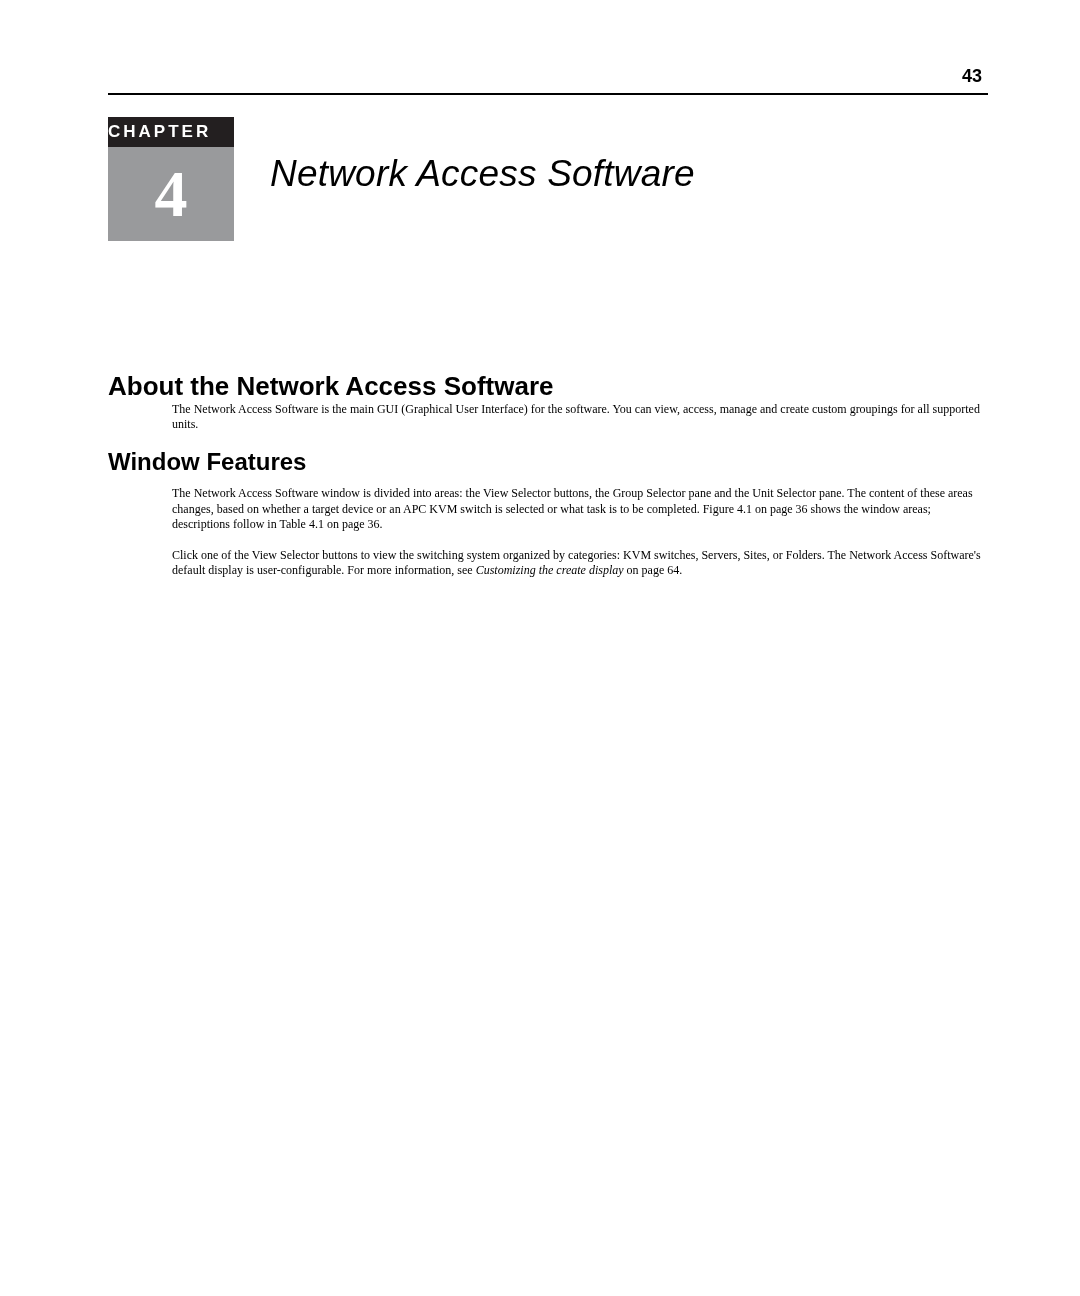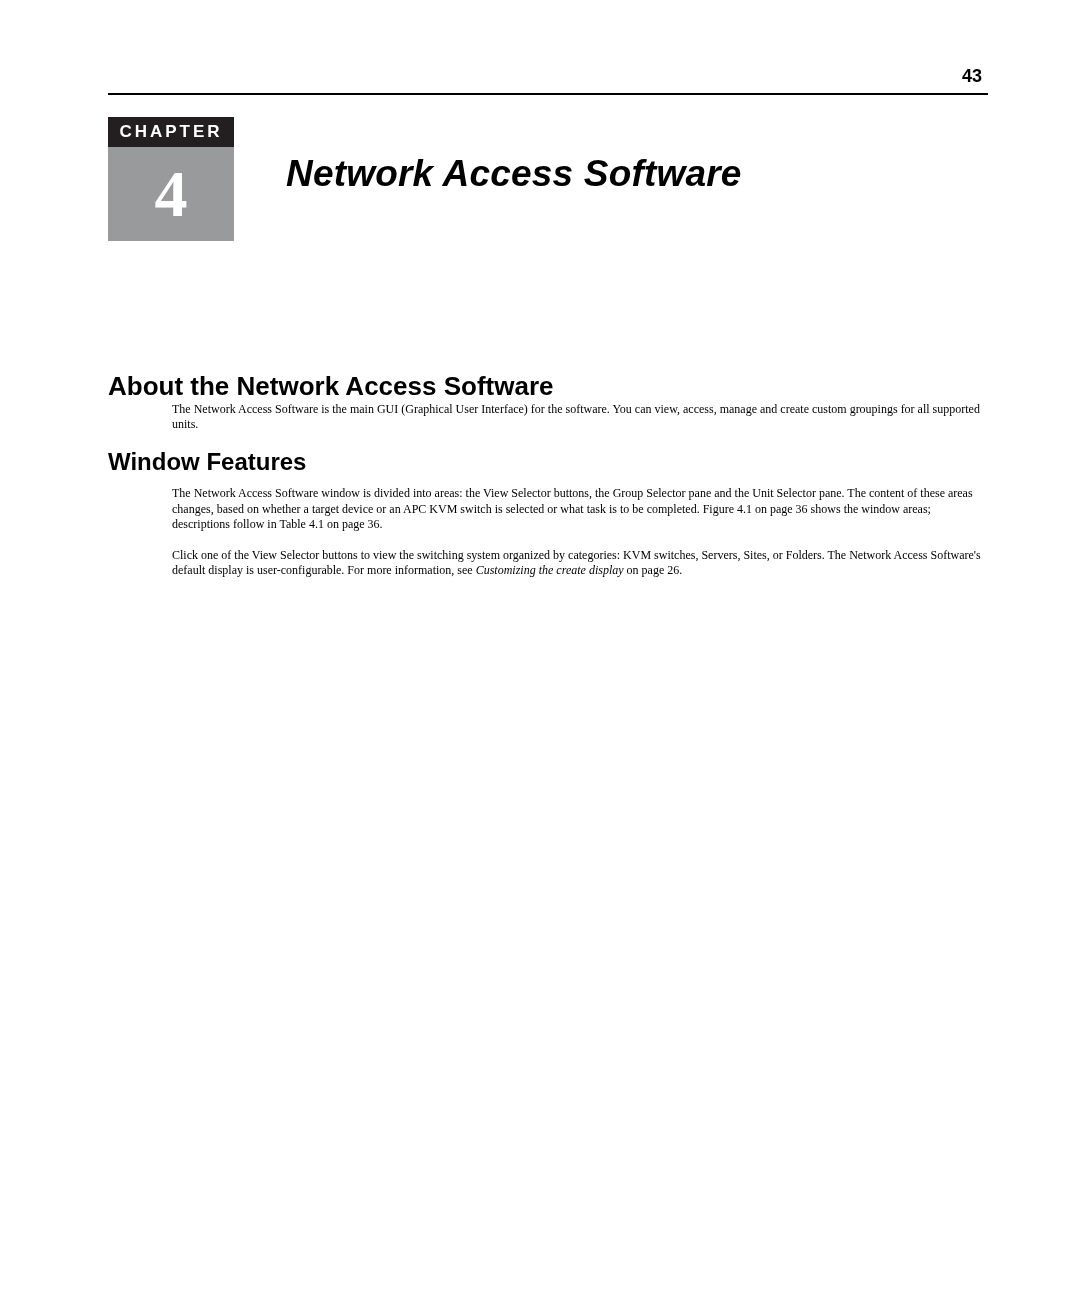--- a/index.html
+++ b/index.html
@@ -36,43 +36,43 @@
   .chapter-label {
     width: 126px;
   }
   .chapter-tag {
     background: #231f20;
     color: #fff;
     font-family: Arial, Helvetica, sans-serif;
     font-weight: bold;
     letter-spacing: 3px;
     font-size: 17px;
-    text-align: center;
+    text-align: left;
     padding: 5px 0 5px 0;
   }
   .chapter-num-box {
     background: #999a9c;
     color: #fff;
     display: flex;
     align-items: center;
     justify-content: center;
     height: 94px;
   }
   .chapter-num {
     font-family: "Times New Roman", Times, serif;
     font-weight: bold;
     font-size: 66px;
     line-height: 1;
   }
   .chapter-title {
     font-family: Arial, Helvetica, sans-serif;
     font-style: italic;
-    font-weight: bold;
+    font-weight: normal;
     font-size: 37px;
-    margin-left: 52px;
+    margin-left: 36px;
     margin-top: 36px;
     letter-spacing: 0.2px;
   }
   .section-heading {
     font-family: Arial, Helvetica, sans-serif;
     font-weight: bold;
     font-size: 26px;
     margin-top: 130px;
   }
   .subsection-heading {
@@ -111,16 +111,16 @@
 
   <div class="section-heading">About the Network Access Software</div>
 
   <p class="body-text">The Network Access Software is the main GUI (Graphical User Interface) for the software. You can view, access, manage and create custom groupings for all supported units.</p>
 
   <div class="subsection-heading">Window Features</div>
 
   <p class="body-text">The Network Access Software window is divided into areas: the View Selector buttons, the Group Selector pane and the Unit Selector pane. The content of these areas changes, based on whether a target device or an APC KVM switch is selected or what task is to be completed. Figure 4.1 on page 36 shows the window areas; descriptions follow in Table 4.1 on page 36.</p>
 
   <p class="body-text">
-    <span>Click one of the View Selector buttons to view the switching system organized by categories: KVM switches, Servers, Sites, or Folders. The Network Access Software's default display is user-configurable. For more information, see </span><span class="italic">Customizing the create display</span><span> on page 26.</span>
+    <span>Click one of the View Selector buttons to view the switching system organized by categories: KVM switches, Servers, Sites, or Folders. The Network Access Software's default display is user-configurable. For more information, see </span><span class="italic">Customizing the create display</span><span> on page 64.</span>
   </p>
 
 </div>
 
 </body></html>

